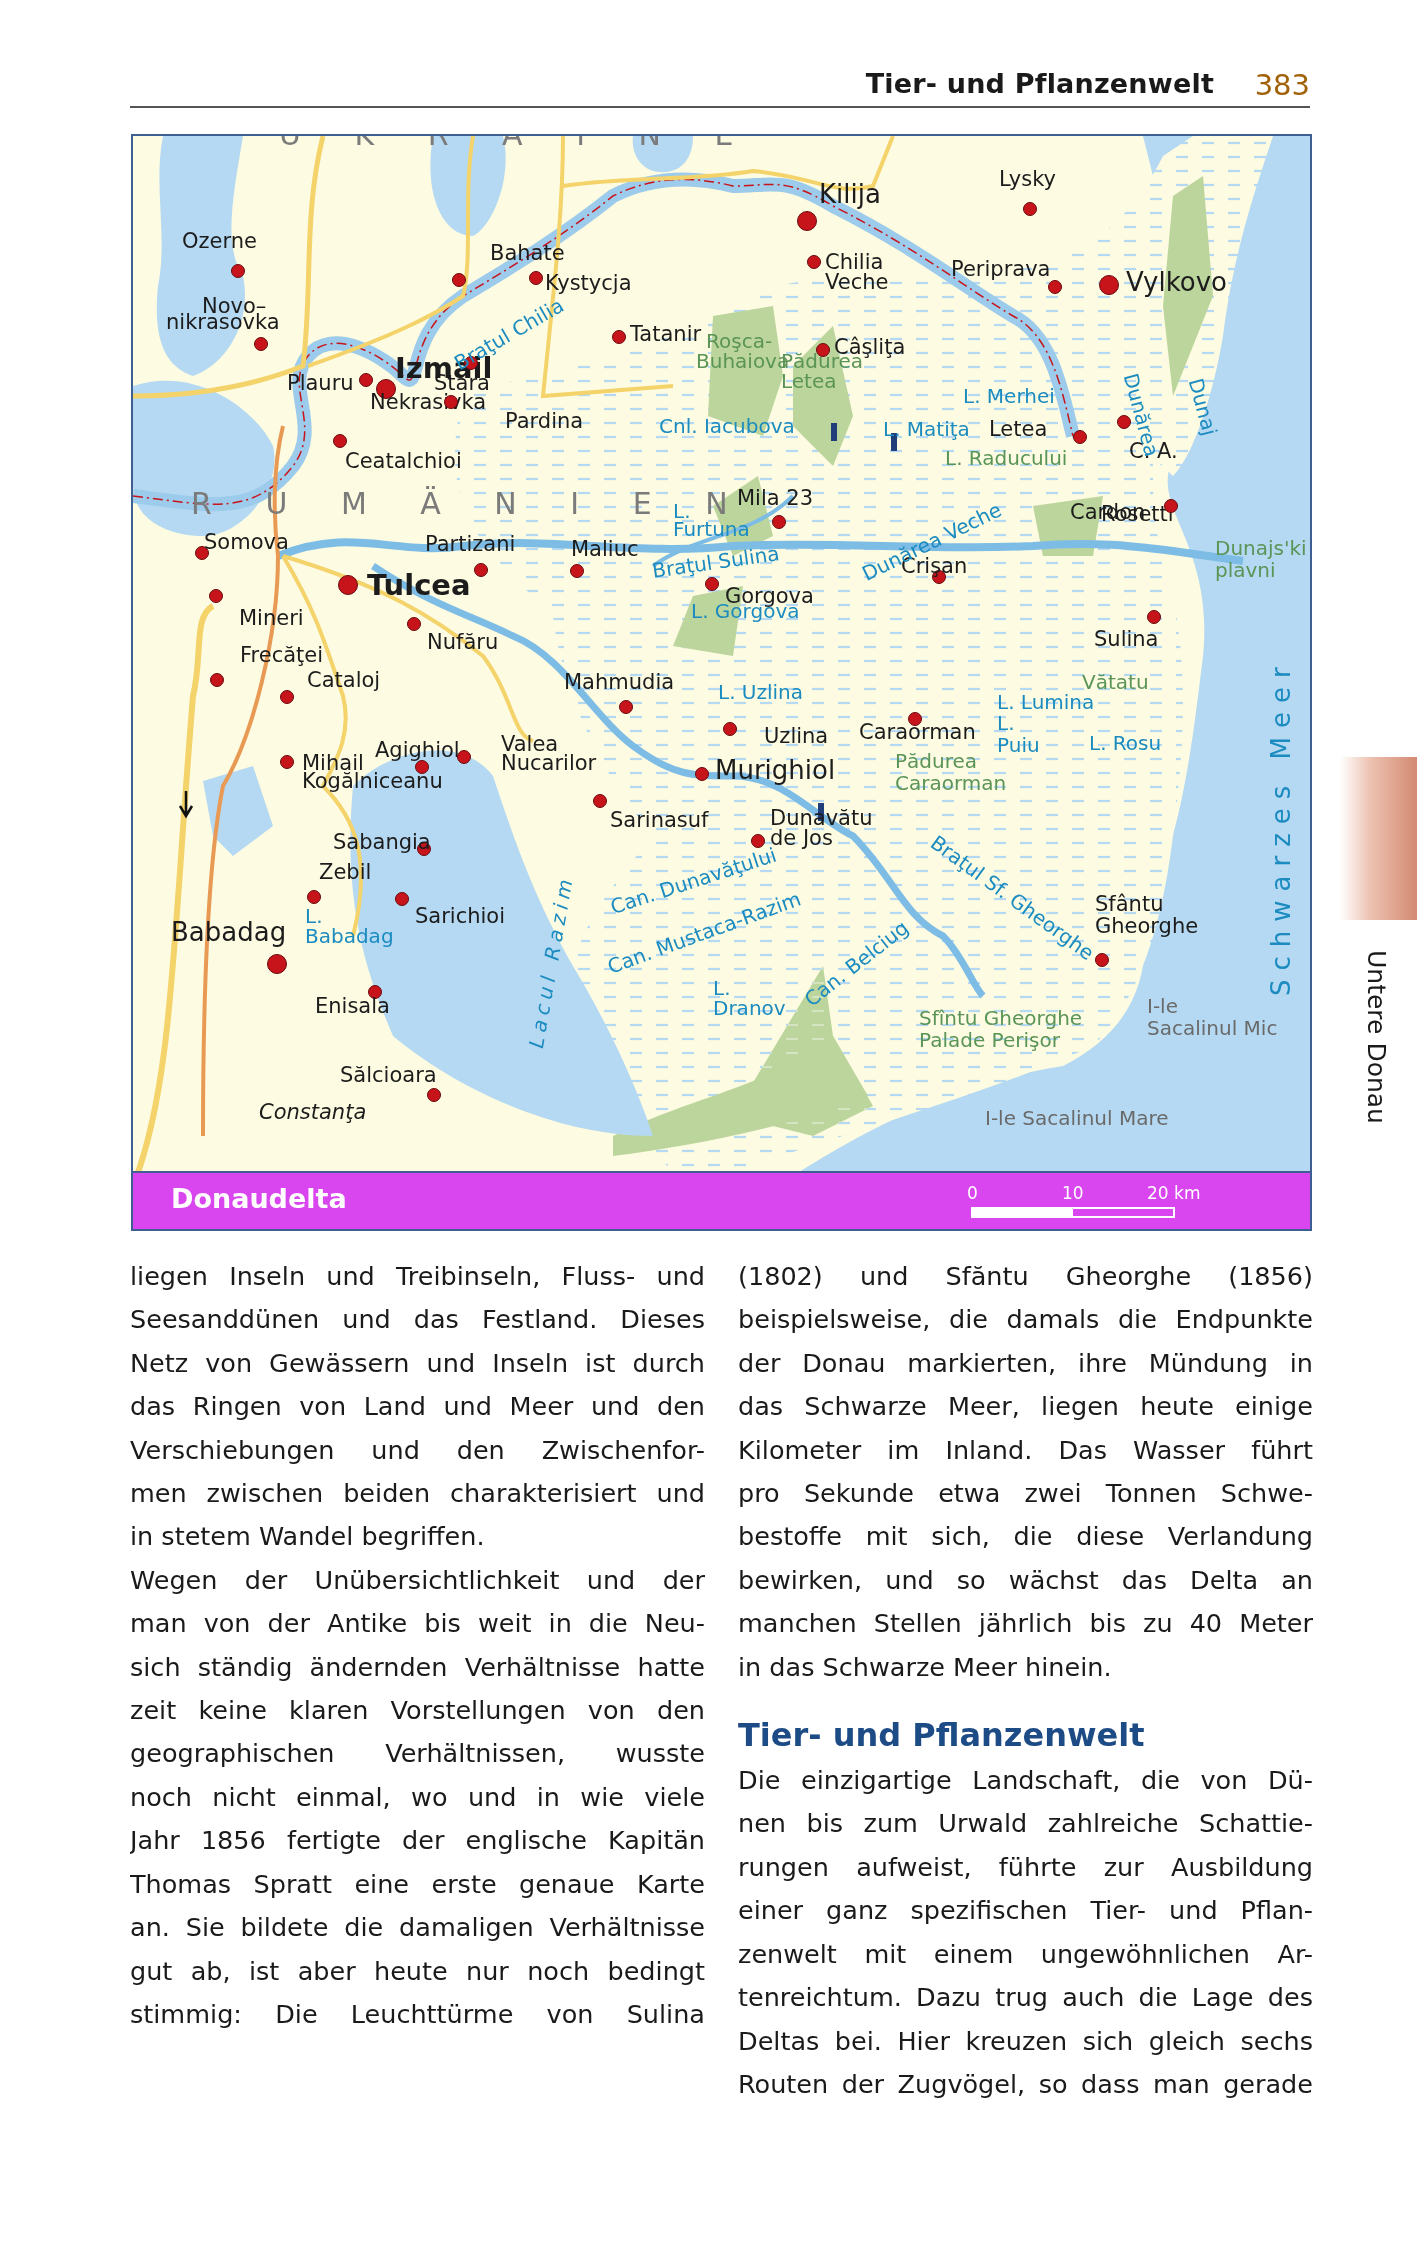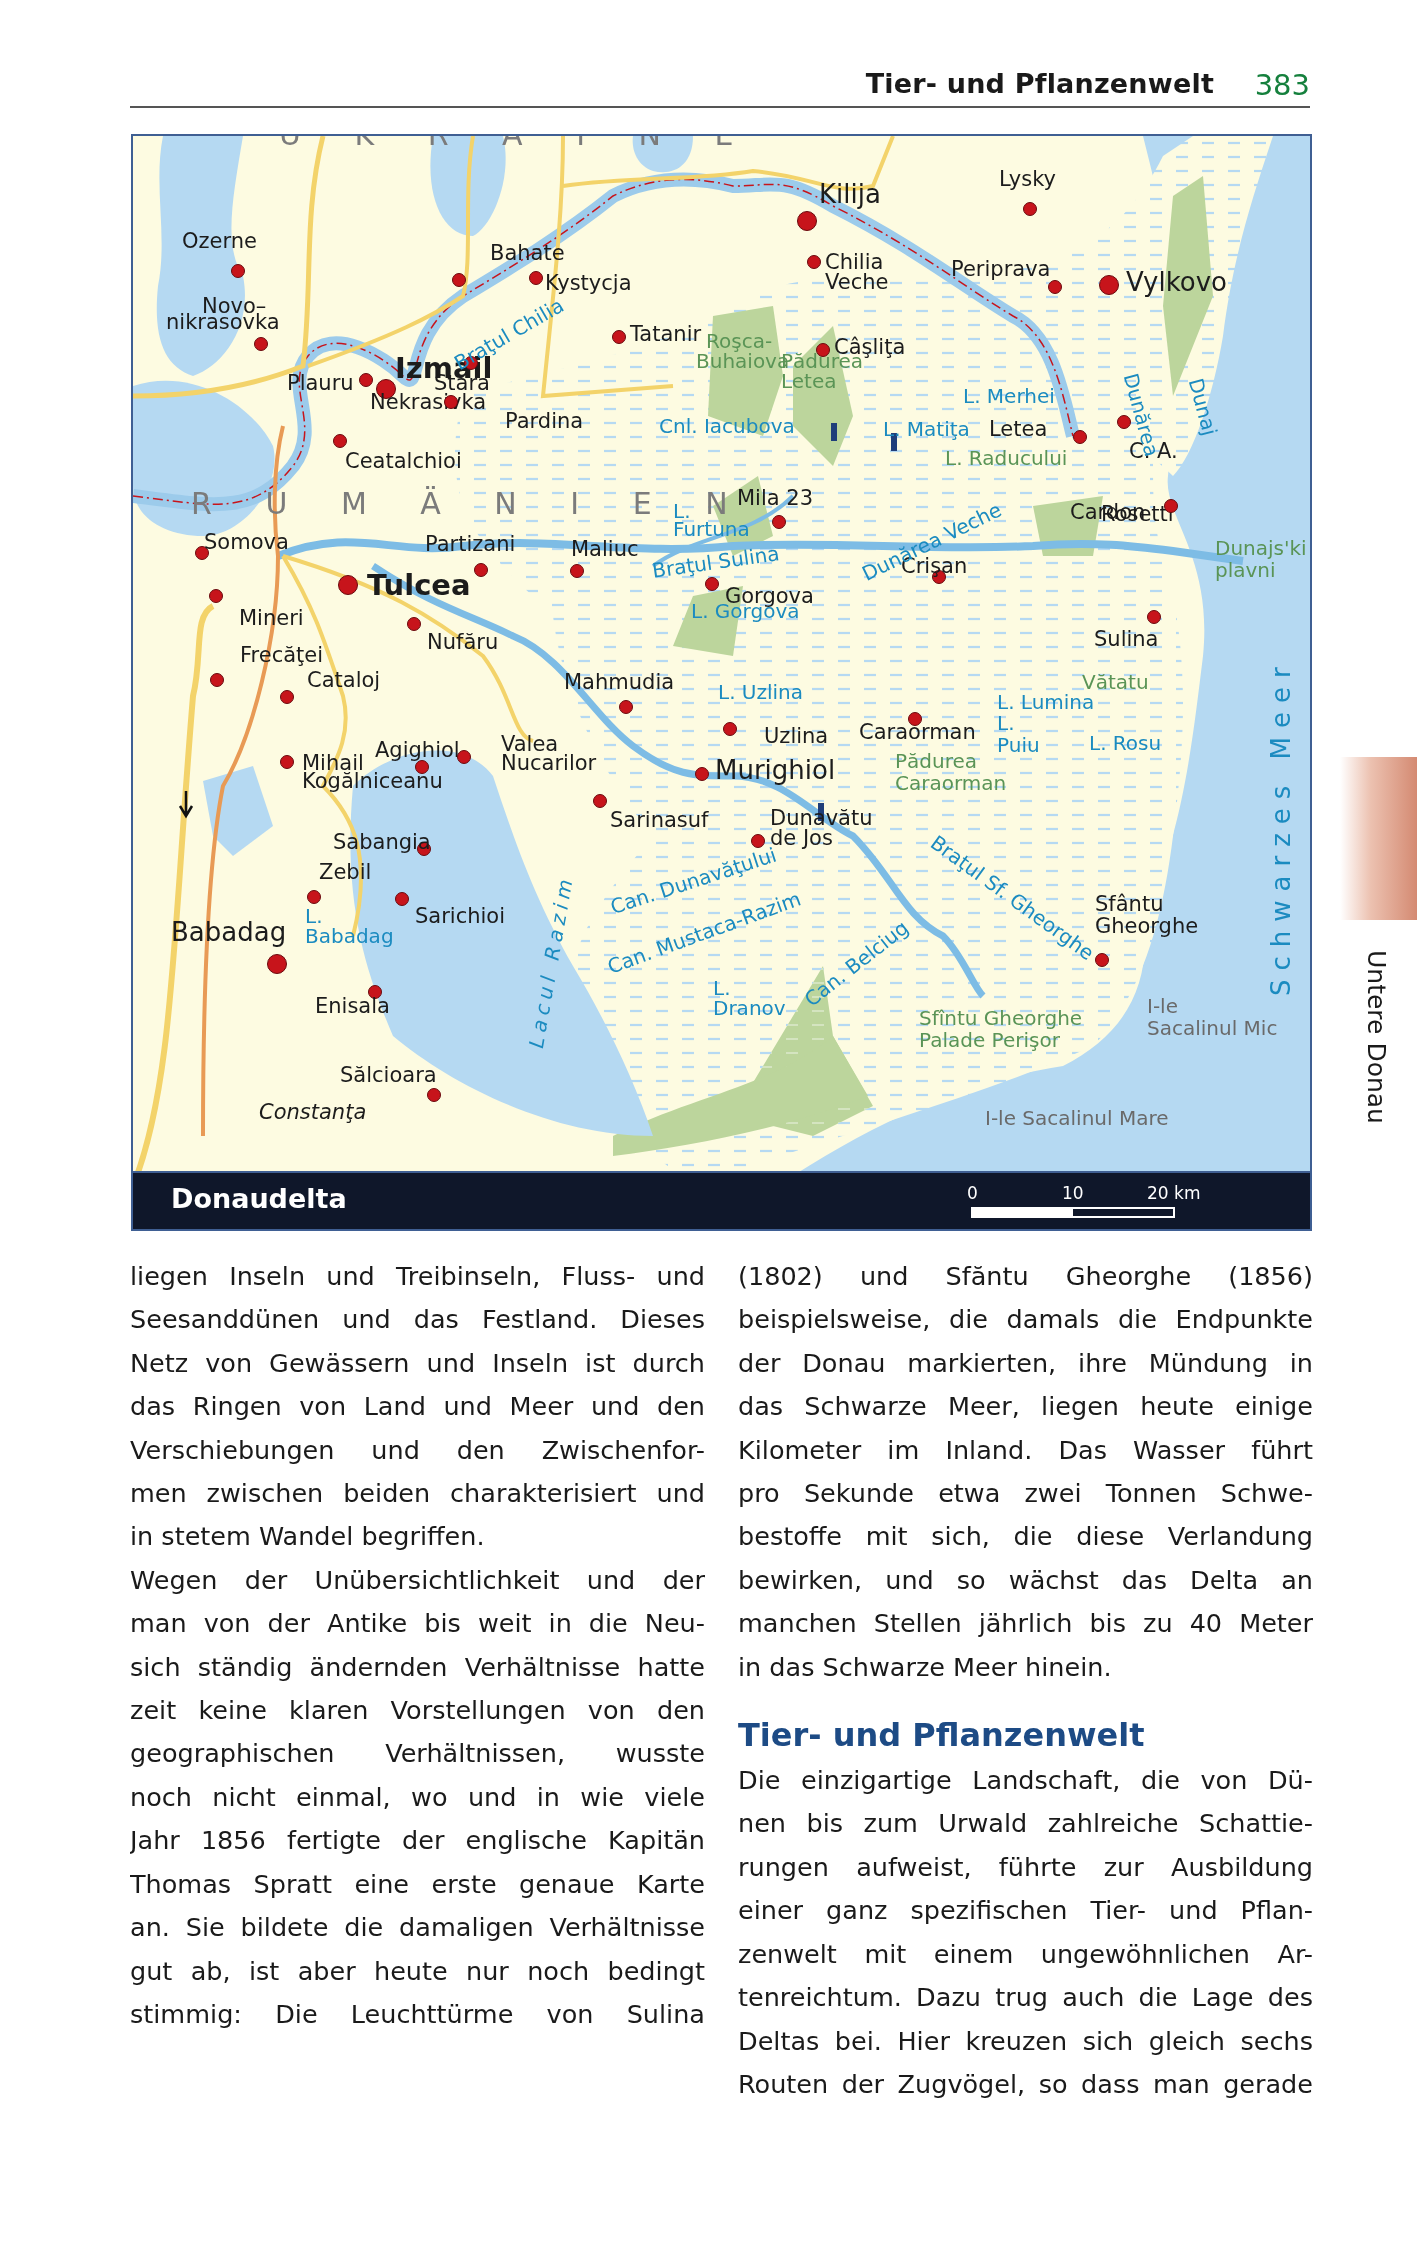--- a/index.html
+++ b/index.html
@@ -2,38 +2,38 @@
 <html><head>
 <meta charset="utf-8">
 <style>
   html, body { margin:0; padding:0; background:#ffffff; }
   body { width:1417px; height:2244px; position:relative; overflow:hidden;
          font-family:"DejaVu Sans", "Liberation Sans", sans-serif; color:#1a1a1a; }
 
   
   .run-head { position:absolute; left:130px; top:66px; width:1180px; height:40px; }
   .run-head .title { position:absolute; right:96px; top:2px; font-size:27px; font-weight:bold; color:#1a1a1a; letter-spacing:0.2px; }
-  .run-head .pageno { position:absolute; right:0; top:2px; font-size:29px; color:#15803d; }
+  .run-head .pageno { position:absolute; right:0; top:2px; font-size:29px; color:#a16207; }
   .run-head .rule { position:absolute; left:0; right:0; top:40px; height:2px; background:#555; }
 
   
   .map { position:absolute; left:131px; top:134px; width:1177px; height:1093px; border:2px solid #3f5f93; overflow:hidden; background:#fdfbe1; }
   .map svg.base { position:absolute; left:0; top:0; }
   .lbl { position:absolute; white-space:nowrap; font-size:21px; color:#1c1c1c; line-height:1.0; }
   .lbl.big { font-size:29px; font-weight:bold; }
   .lbl.city { font-size:26px; }
   .lbl.water { color:#1b8bc0; font-size:20px; }
   .lbl.green { color:#5a9456; font-size:20px; }
   .lbl.country { color:#7b7b7b; font-size:30px; letter-spacing:22px; }
   .lbl.grey { color:#6a6a6a; font-size:20px; }
   .lbl.sea { color:#1b8bc0; font-size:26px; letter-spacing:9px; }
   .lbl.italic { font-style:italic; }
   .dot { position:absolute; width:12px; height:12px; margin:-6px 0 0 -6px; border-radius:50%; background:#c7141b; border:1px solid #6a0a0e; }
   .dot.big { width:18px; height:18px; margin:-9px 0 0 -9px; }
-  .caption { position:absolute; left:0; right:0; bottom:0; height:56px; background:#0f172a; border-top:2px solid #3f5f93; }
+  .caption { position:absolute; left:0; right:0; bottom:0; height:56px; background:#d946ef; border-top:2px solid #3f5f93; }
   .caption .name { position:absolute; left:38px; top:10px; font-size:27px; font-weight:bold; color:#ffffff; }
   .scale { position:absolute; left:838px; top:10px; width:240px; height:42px; }
   .scale span { position:absolute; top:0; font-size:17px; color:#fff; }
   .scale .bar { position:absolute; left:0; top:24px; width:200px; height:7px; border:2px solid #fff; }
   .scale .bar i { position:absolute; left:0; top:0; width:100px; height:7px; background:#fff; }
 
   
   .thumb { position:absolute; left:1340px; top:757px; width:77px; height:163px;
            background:linear-gradient(to right,#ffffff 0%,#ecc1b0 40%,#d48a72 100%); }
   .side-label { position:absolute; left:1351px; top:950px; width:40px; height:210px; }

